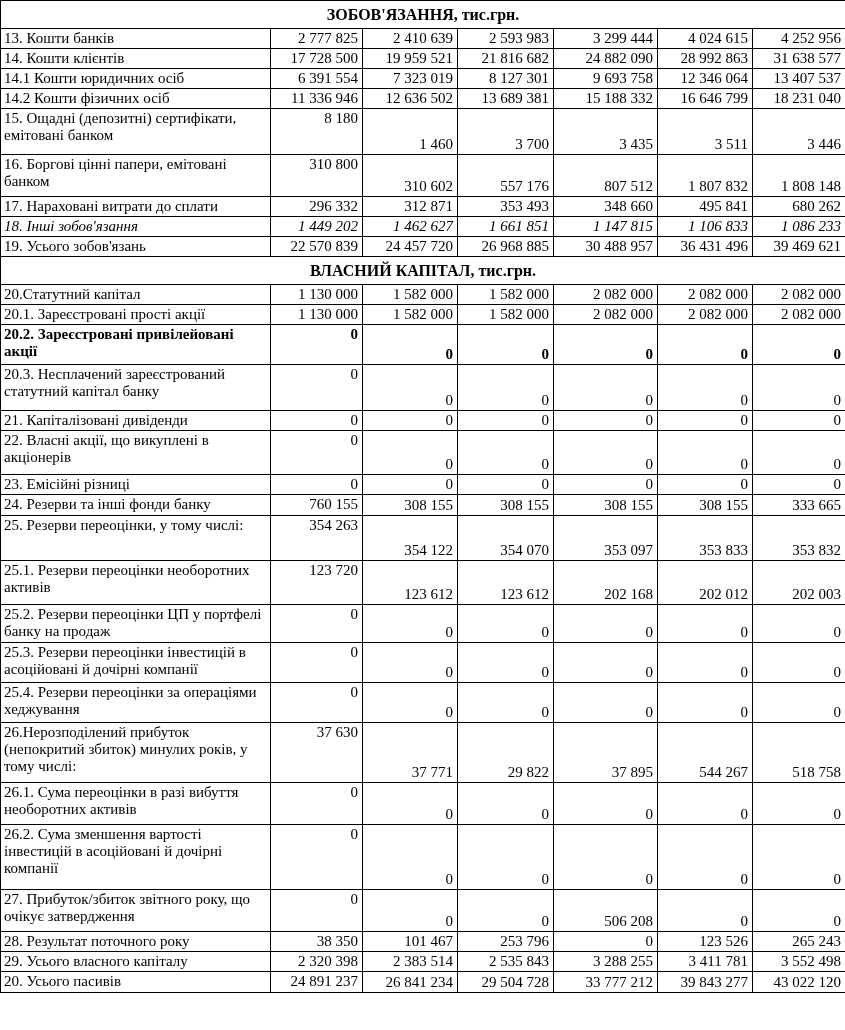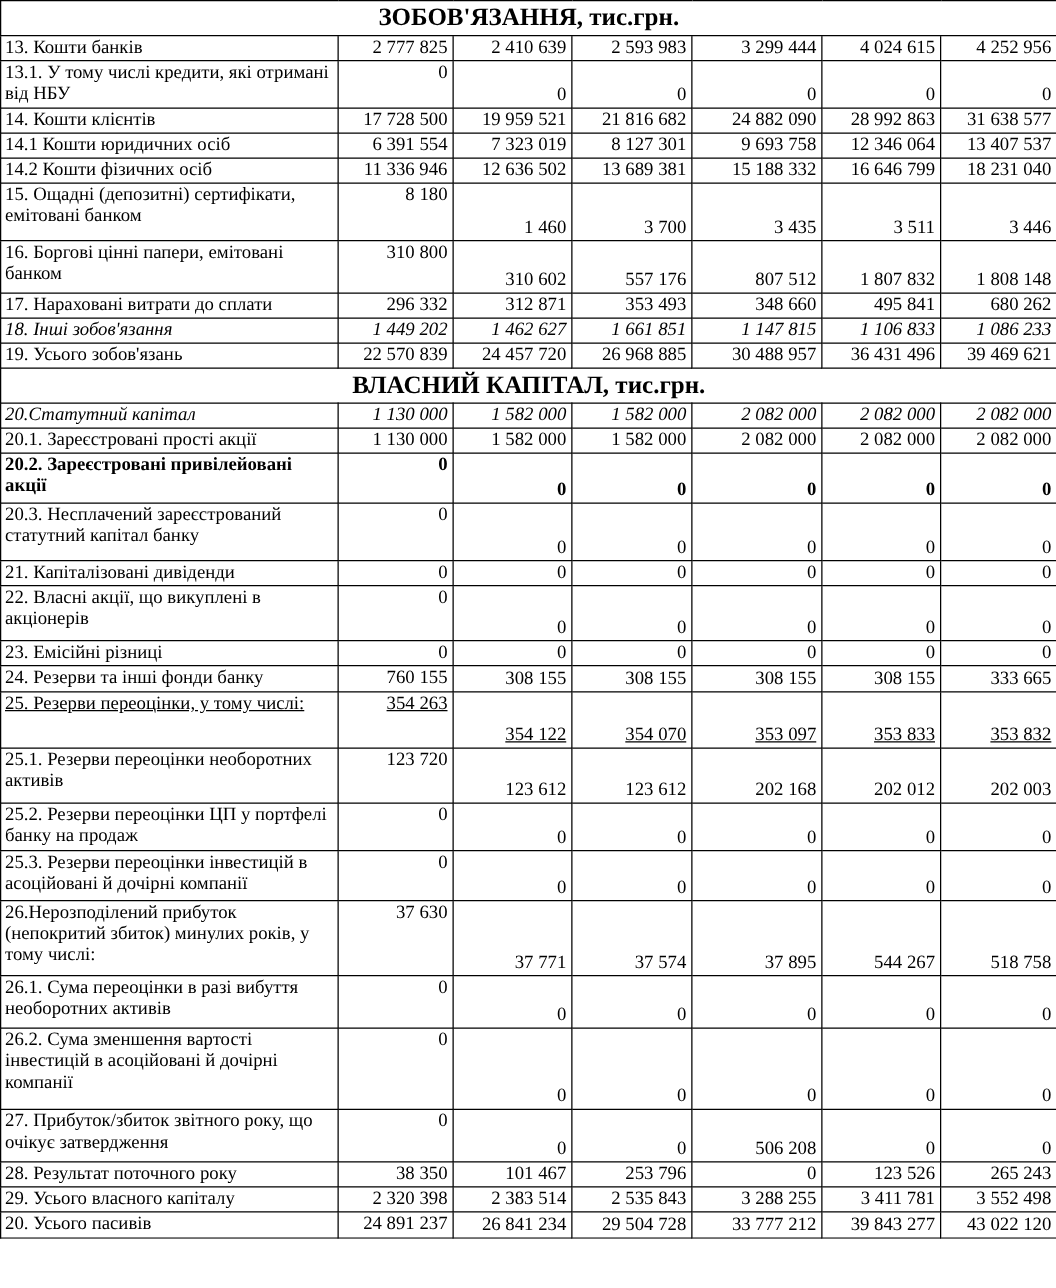--- a/index.html
+++ b/index.html
@@ -20,21 +20,21 @@
     background: #ffffff;
   }
   table.balance td {
     border: 1px solid #000000;
     line-height: 17px;
     overflow: hidden;
   }
   td.section-header {
     text-align: center;
     font-weight: bold;
-    font-size: 20px;
+    font-size: 16px;
     vertical-align: middle;
     height: 25px;
     padding: 1px 2px;
   }
   td.lbl {
     vertical-align: top;
     text-align: left;
     padding: 1px 3px 1px 3px;
   }
   td.v {
@@ -66,29 +66,20 @@
       </tr>
       <tr style="height: 19px;">
         <td class="lbl">13. Кошти банків</td>
         <td class="v v0">2 777 825</td>
         <td class="v">2 410 639</td>
         <td class="v">2 593 983</td>
         <td class="v">3 299 444</td>
         <td class="v">4 024 615</td>
         <td class="v">4 252 956</td>
       </tr>
-      <tr style="height: 38px;">
-        <td class="lbl">13.1. У тому числі кредити, які отримані від НБУ</td>
-        <td class="v v0">0</td>
-        <td class="v">0</td>
-        <td class="v">0</td>
-        <td class="v">0</td>
-        <td class="v">0</td>
-        <td class="v">0</td>
-      </tr>
       <tr style="height: 19px;">
         <td class="lbl">14. Кошти клієнтів</td>
         <td class="v v0">17 728 500</td>
         <td class="v">19 959 521</td>
         <td class="v">21 816 682</td>
         <td class="v">24 882 090</td>
         <td class="v">28 992 863</td>
         <td class="v">31 638 577</td>
       </tr>
       <tr style="height: 19px;">
@@ -150,21 +141,21 @@
         <td class="v v0">22 570 839</td>
         <td class="v">24 457 720</td>
         <td class="v">26 968 885</td>
         <td class="v">30 488 957</td>
         <td class="v">36 431 496</td>
         <td class="v">39 469 621</td>
       </tr>
       <tr>
         <td colspan="7" class="section-header">ВЛАСНИЙ КАПІТАЛ, тис.грн.</td>
       </tr>
-      <tr style="height: 19px; font-style: italic;">
+      <tr style="height: 19px;">
         <td class="lbl">20.Статутний капітал</td>
         <td class="v v0">1 130 000</td>
         <td class="v">1 582 000</td>
         <td class="v">1 582 000</td>
         <td class="v">2 082 000</td>
         <td class="v">2 082 000</td>
         <td class="v">2 082 000</td>
       </tr>
       <tr style="height: 19px; padding-left: 48px;">
         <td class="lbl">20.1. Зареєстровані прості акції</td>
@@ -222,21 +213,21 @@
       </tr>
       <tr style="height: 21px;">
         <td class="lbl">24. Резерви та інші фонди банку</td>
         <td class="v v0">760 155</td>
         <td class="v">308 155</td>
         <td class="v">308 155</td>
         <td class="v">308 155</td>
         <td class="v">308 155</td>
         <td class="v">333 665</td>
       </tr>
-      <tr style="height: 45px; text-decoration: underline;">
+      <tr style="height: 45px;">
         <td class="lbl">25. Резерви переоцінки, у тому числі:</td>
         <td class="v v0">354 263</td>
         <td class="v">354 122</td>
         <td class="v">354 070</td>
         <td class="v">353 097</td>
         <td class="v">353 833</td>
         <td class="v">353 832</td>
       </tr>
       <tr style="height: 44px;">
         <td class="lbl">25.1. Резерви переоцінки необоротних активів</td>
@@ -258,25 +249,34 @@
       </tr>
       <tr style="height: 40px;">
         <td class="lbl">25.3. Резерви переоцінки інвестицій в асоційовані й дочірні компанії</td>
         <td class="v v0">0</td>
         <td class="v">0</td>
         <td class="v">0</td>
         <td class="v">0</td>
         <td class="v">0</td>
         <td class="v">0</td>
       </tr>
+      <tr style="height: 40px;">
+        <td class="lbl">25.4. Резерви переоцінки за операціями хеджування</td>
+        <td class="v v0">0</td>
+        <td class="v">0</td>
+        <td class="v">0</td>
+        <td class="v">0</td>
+        <td class="v">0</td>
+        <td class="v">0</td>
+      </tr>
       <tr style="height: 60px;">
         <td class="lbl">26.Нерозподілений прибуток (непокритий збиток) минулих років, у тому числі:</td>
         <td class="v v0">37 630</td>
         <td class="v">37 771</td>
-        <td class="v">37 574</td>
+        <td class="v">29 822</td>
         <td class="v">37 895</td>
         <td class="v">544 267</td>
         <td class="v">518 758</td>
       </tr>
       <tr style="height: 42px;">
         <td class="lbl">26.1. Сума переоцінки в разі вибуття необоротних активів</td>
         <td class="v v0">0</td>
         <td class="v">0</td>
         <td class="v">0</td>
         <td class="v">0</td>

